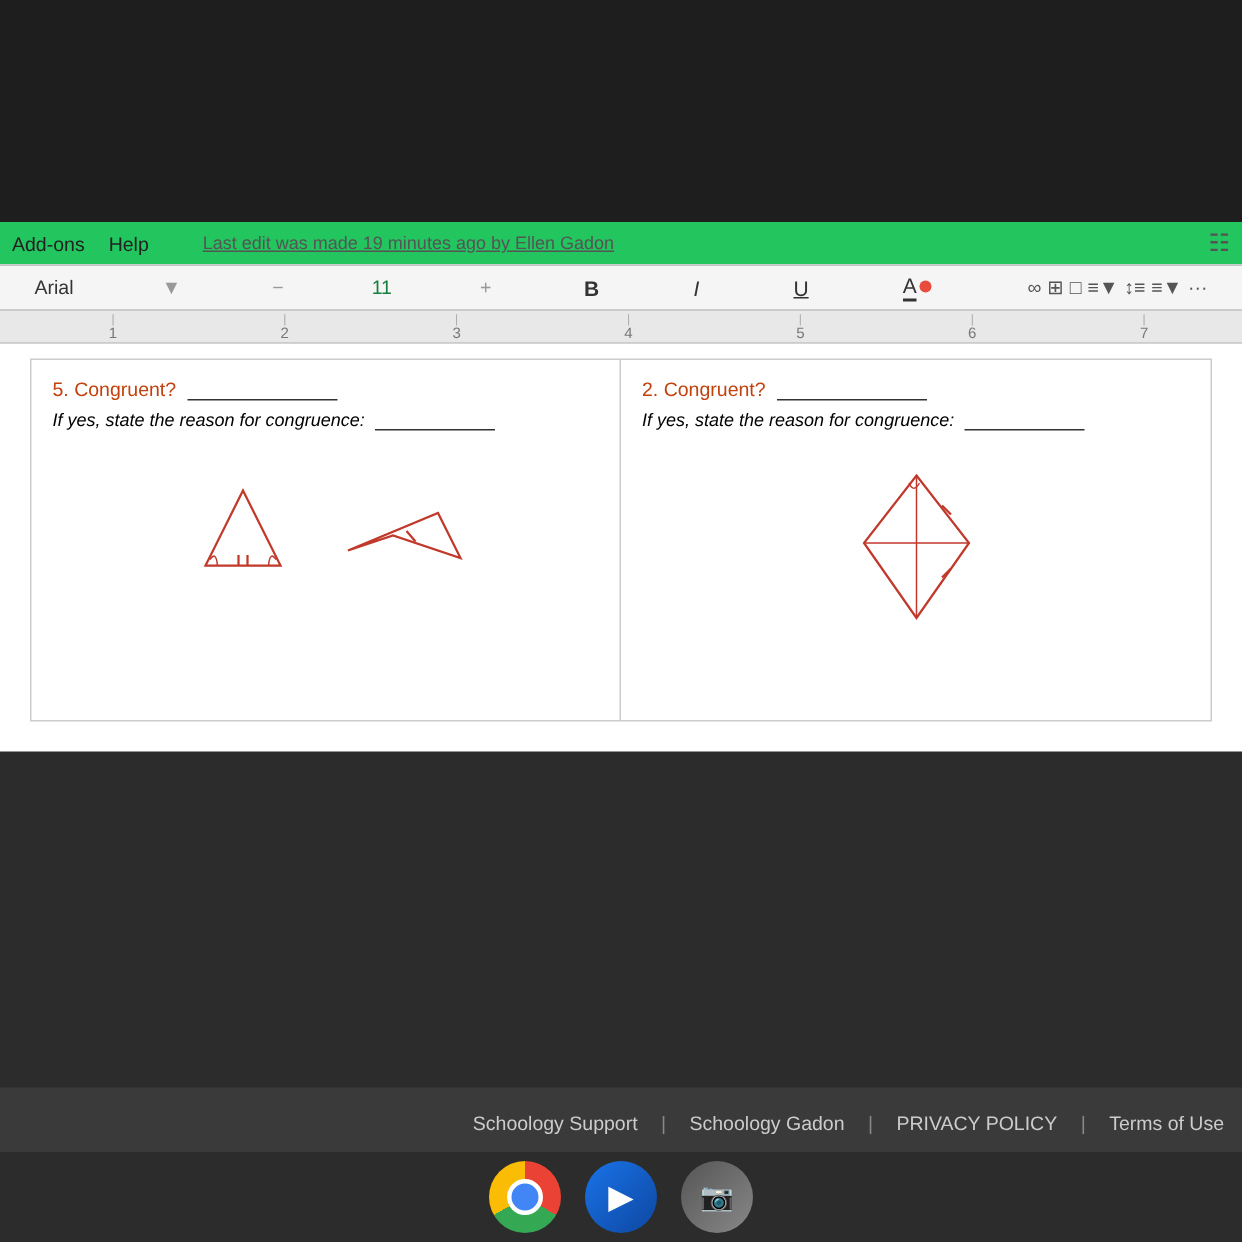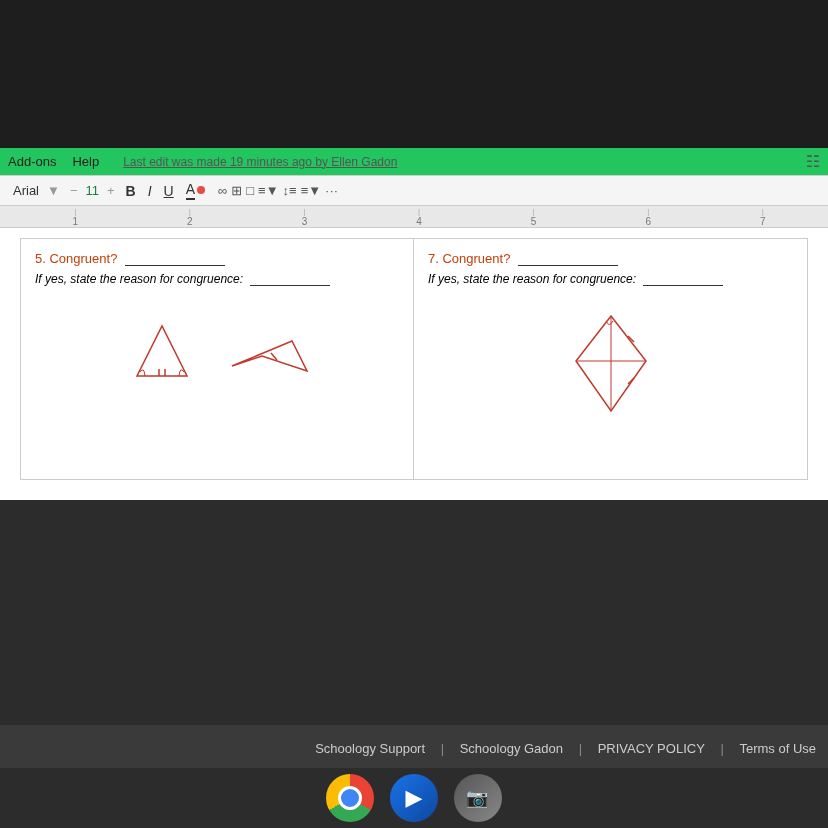--- a/index.html
+++ b/index.html
@@ -30,37 +30,38 @@
       color: #222;
       gap: 16px;
     }
     .menu-bar span {
       cursor: pointer;
     }
     .last-edit {
       font-size: 12px;
       color: #555;
       text-decoration: underline;
-      margin-left: 8px;
+      margin-left: 20px;
     }
     .doc-icon {
       margin-left: auto;
       font-size: 16px;
       color: #555;
     }
 
     
     .toolbar {
       display: flex;
       align-items: center;
-      padding: 4px 13px;
+      padding: 4px 23px;
       background: #f5f5f5;
       border-bottom: 1px solid #ccc;
       font-size: 13px;
       gap: 6px;
+      justify-content: space-between;
     }
     .toolbar-font {
       font-size: 13px;
       color: #333;
     }
     .toolbar-sep {
       color: #999;
       margin: 0 2px;
     }
     .toolbar-size {
@@ -348,21 +349,21 @@
 
           <polygon points="5,60 65,35 80,65 35,50" fill="none" stroke="#c0392b" stroke-width="1.5"></polygon>
 
           <line x1="50" y1="54" x2="44" y2="47" stroke="#c0392b" stroke-width="1.5"></line>
         </svg>
       </div>
     </div>
 
     <div class="question-cell">
       <div class="question-label">
-        <span>7. Congruent?</span>
+        <span>2. Congruent?</span>
         <span class="question-line"></span>
       </div>
       <div class="if-yes-row">
         <span>If yes, state the reason for congruence:</span>
         <span class="congruence-line"></span>
       </div>
 
       <div class="shapes-area">
         <svg width="120" height="120" viewBox="0 0 120 120">
 

